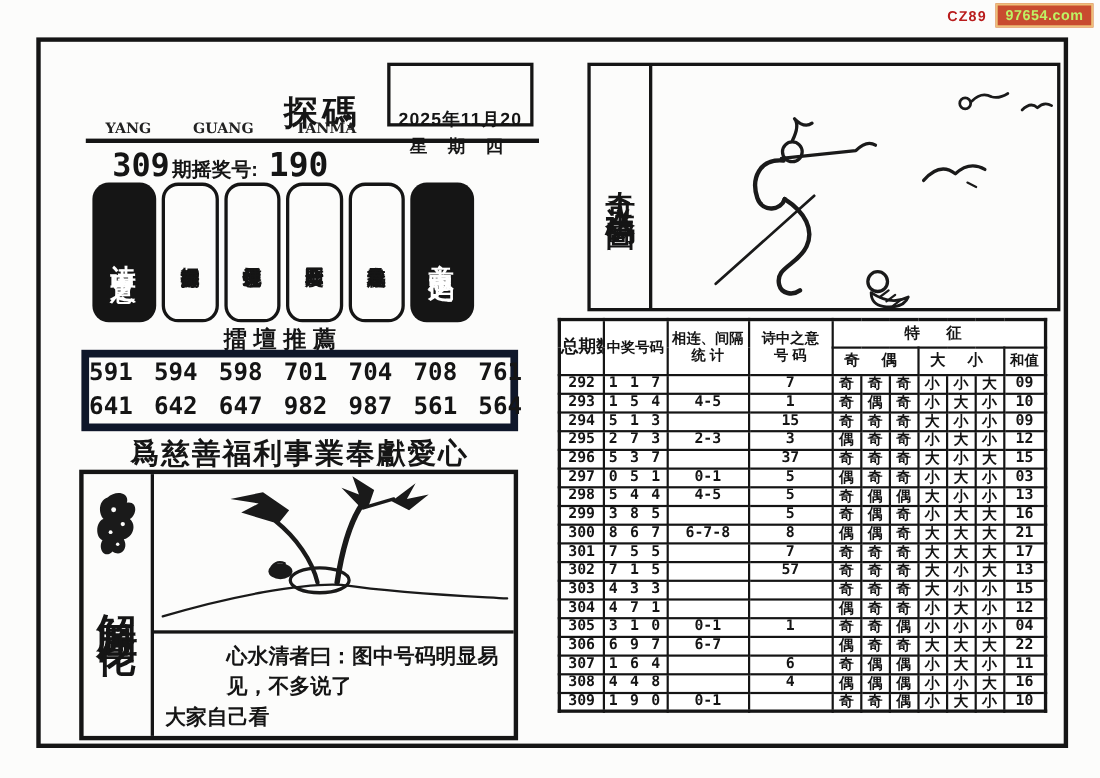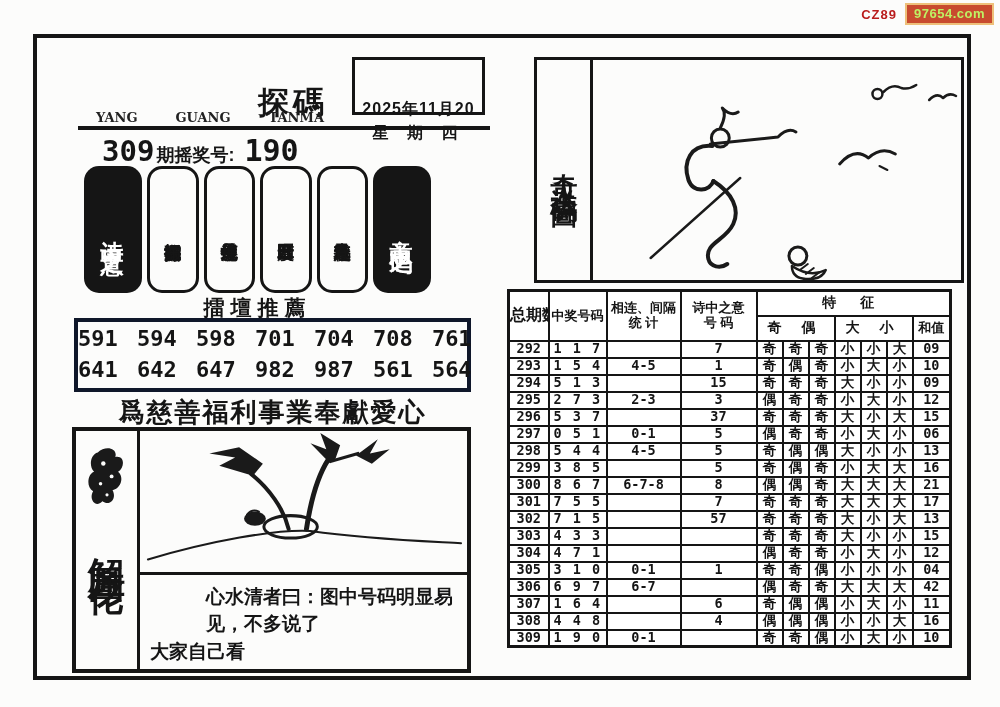--- a/index.html
+++ b/index.html
@@ -34,21 +34,21 @@
   
   .poem-row { position:absolute; left:84px; top:166px; width:347px; height:127px; display:flex; gap:5px; }
   .capsule { writing-mode:vertical-rl; text-orientation:upright; display:flex; align-items:center;
              justify-content:center; border-radius:15px; text-align:center; }
   .capsule.black { width:58px; background:#151515; color:#fff; font-size:23px; font-weight:bold; letter-spacing:4px; }
   .capsule.white { flex:1; border:3px solid #151515; font-size:17px; font-weight:bold; letter-spacing:0px; line-height:1; }
   .poem-banner { position:absolute; left:84px; top:294px; width:347px; text-align:center;
                  font-size:21px; font-weight:bold; letter-spacing:6px; }
 
   
-  .num-box { position:absolute; left:74px; top:318px; width:397px; height:74px; border:4px solid #0f172a;
+  .num-box { position:absolute; left:74px; top:318px; width:397px; height:74px; border:7px solid #0f172a;
              display:flex; flex-direction:column; justify-content:center; }
   .num-row { font-family:"DejaVu Sans Mono", monospace; font-size:22px; font-weight:bold;
              text-align:center; word-spacing:6px; line-height:1.4; white-space:nowrap; }
 
   .slogan { position:absolute; left:74px; top:395px; width:397px; text-align:center;
             font-family:"DejaVu Serif", serif; font-size:26px; font-weight:bold; letter-spacing:2px; }
 
   
   .decode-box { position:absolute; left:72px; top:427px; width:399px; height:246px;
                 border:4px solid #151515; display:flex; }
@@ -303,21 +303,21 @@
           <td class="c-period">297</td>
           <td class="c-nums">0 5 1</td>
           <td class="c-streak">0-1</td>
           <td class="c-repeat">5</td>
           <td class="c-char">偶</td>
           <td class="c-char">奇</td>
           <td class="c-char">奇</td>
           <td class="c-char">小</td>
           <td class="c-char">大</td>
           <td class="c-char">小</td>
-          <td class="c-sum">06</td>
+          <td class="c-sum">03</td>
         </tr>
         <tr>
           <td class="c-period">298</td>
           <td class="c-nums">5 4 4</td>
           <td class="c-streak">4-5</td>
           <td class="c-repeat">5</td>
           <td class="c-char">奇</td>
           <td class="c-char">偶</td>
           <td class="c-char">偶</td>
           <td class="c-char">大</td>
@@ -420,21 +420,21 @@
           <td class="c-period">306</td>
           <td class="c-nums">6 9 7</td>
           <td class="c-streak">6-7</td>
           <td class="c-repeat"></td>
           <td class="c-char">偶</td>
           <td class="c-char">奇</td>
           <td class="c-char">奇</td>
           <td class="c-char">大</td>
           <td class="c-char">大</td>
           <td class="c-char">大</td>
-          <td class="c-sum">42</td>
+          <td class="c-sum">22</td>
         </tr>
         <tr>
           <td class="c-period">307</td>
           <td class="c-nums">1 6 4</td>
           <td class="c-streak"></td>
           <td class="c-repeat">6</td>
           <td class="c-char">奇</td>
           <td class="c-char">偶</td>
           <td class="c-char">偶</td>
           <td class="c-char">小</td>

